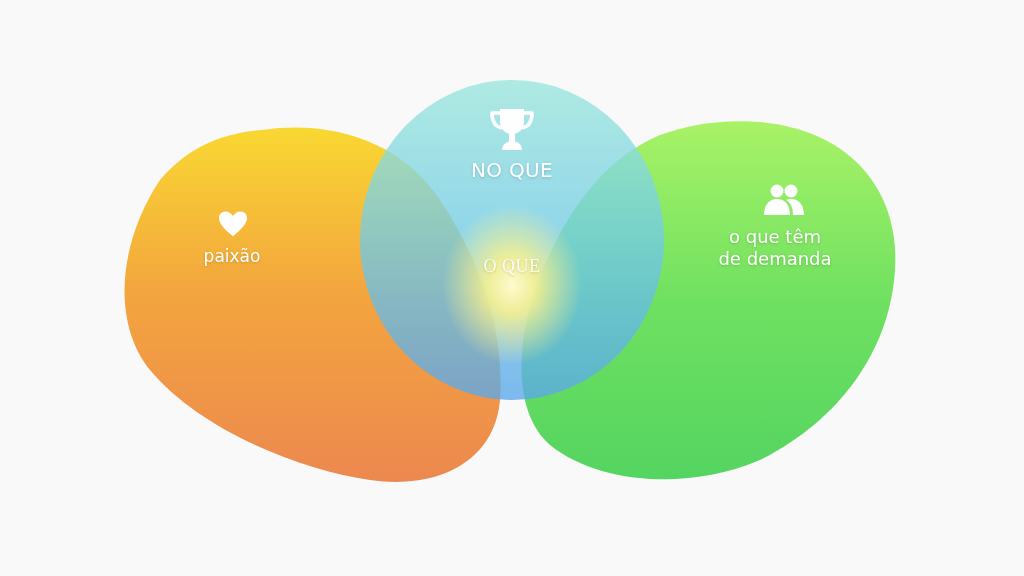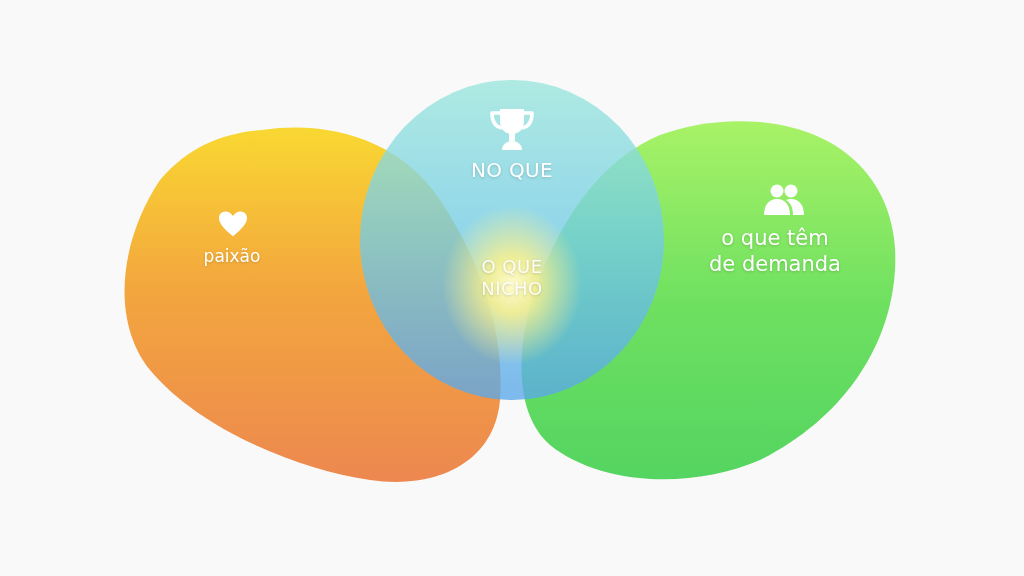--- a/index.html
+++ b/index.html
@@ -13,22 +13,22 @@
   svg.venn { position: absolute; left: 0; top: 0; width: 1024px; height: 576px; }
   .label {
     position: absolute; color: #ffffff; text-align: center;
     text-shadow: 0 1px 3px rgba(0,0,0,0.18);
     line-height: 1.22;
   }
   .label-text { display: block; }
   .icon { position: absolute; }
   .lbl-passion { left: 182px; top: 246px; width: 100px; font-size: 17px; }
   .lbl-skill { left: 430px; top: 158px; width: 164px; font-size: 20px; letter-spacing: 0.3px; }
-  .lbl-demand { left: 680px; top: 226px; width: 190px; font-size: 21px; }
-  .lbl-center { left: 432px; top: 256px; width: 160px; font-size: 18px; letter-spacing: 0.5px; color: rgba(255,255,255,0.92); }
+  .lbl-demand { left: 680px; top: 226px; width: 190px; font-size: 18px; }
+  .lbl-center { left: 432px; top: 256px; width: 160px; font-size: 18px; letter-spacing: 0.5px; color: rgba(255,255,255,0.92); font-family: Liberation Serif, serif; }
   .ic-heart { left: 218px; top: 210px; width: 30px; height: 28px; }
   .ic-trophy { left: 487px; top: 107px; width: 50px; height: 46px; }
   .ic-users { left: 763px; top: 183px; width: 42px; height: 34px; }
 </style>
 </head>
 <body>
 
 <div class="stage">
   <svg class="venn" viewBox="0 0 1024 576">
     <defs>
@@ -93,15 +93,14 @@
     <span class="label-text">NO QUE</span>
   </div>
 
   <div class="label lbl-demand">
     <span class="label-text">o que têm</span>
     <span class="label-text">de demanda</span>
   </div>
 
   <div class="label lbl-center">
     <span class="label-text">O QUE</span>
-    <span class="label-text">NICHO</span>
   </div>
 </div>
 
 </body></html>

